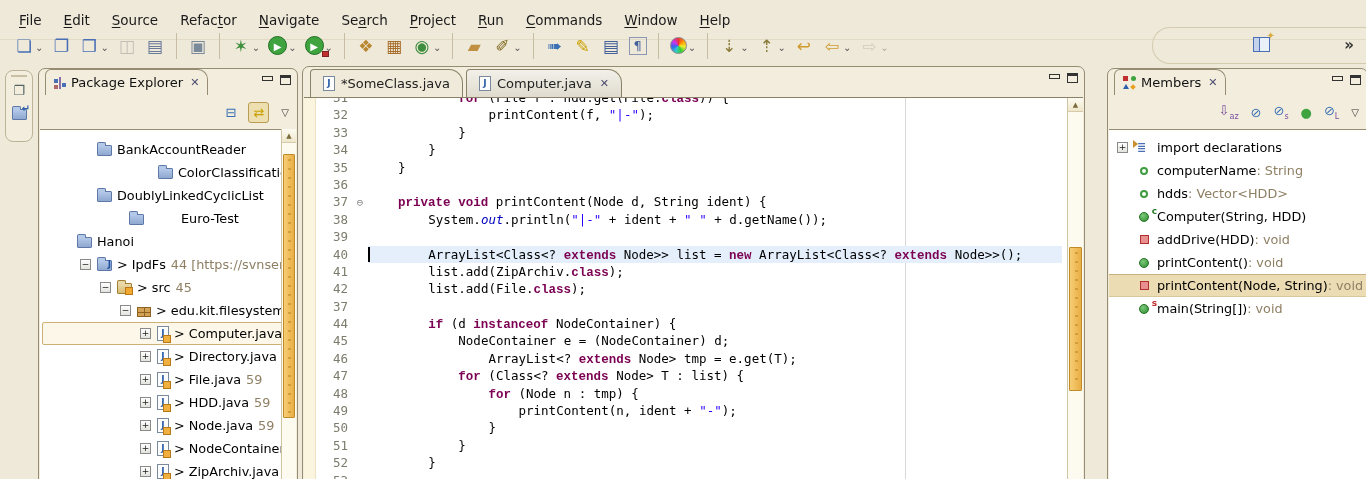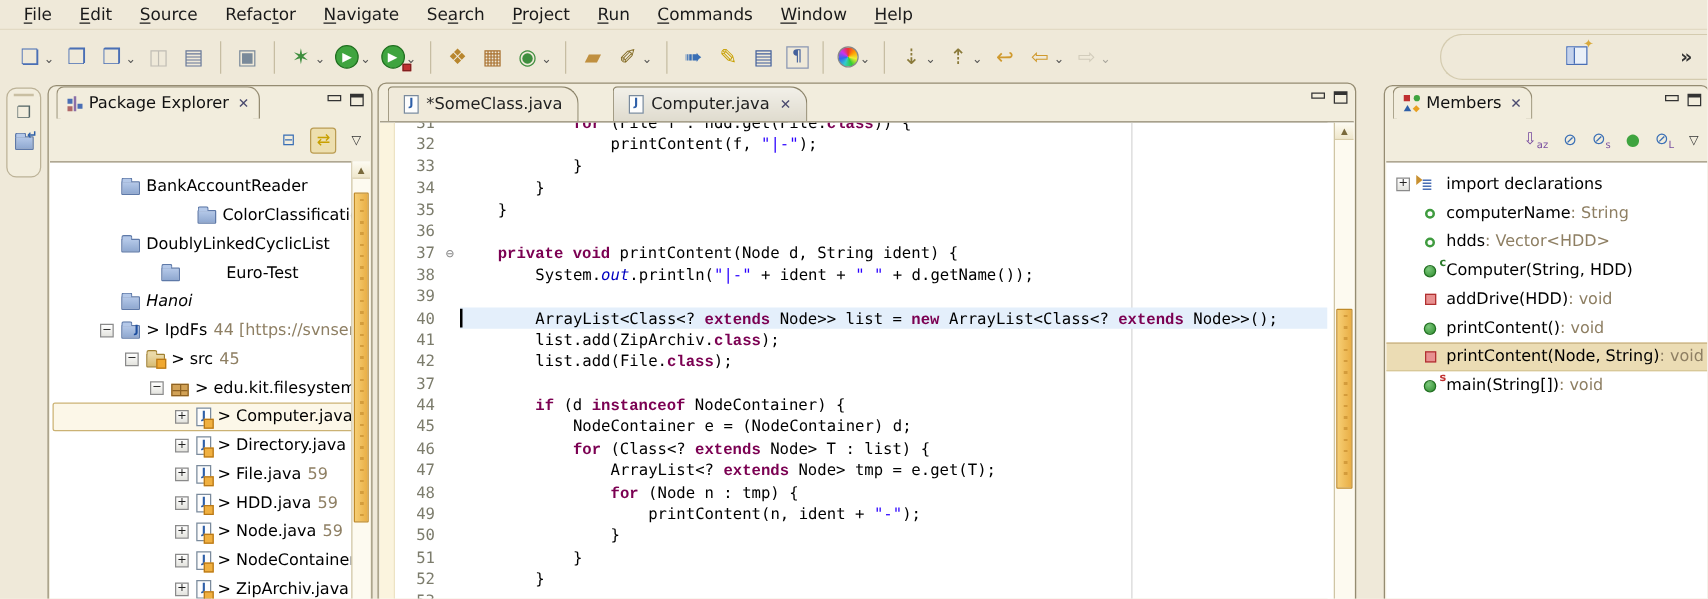--- a/index.html
+++ b/index.html
@@ -1,21 +1,21 @@
 <!DOCTYPE html>
 <html><head>
 <meta charset="utf-8">
 <style>
   * { box-sizing: border-box; margin:0; padding:0; }
   html,body { width:1366px; height:479px; overflow:hidden; }
   body { font-family:"DejaVu Sans","Liberation Sans",sans-serif; background:#EFE9D9; }
   #screen { position:relative; width:1366px; height:479px; overflow:hidden; background:#EFE9D9; }
 
   
-  .menubar { position:absolute; left:0; top:0; width:100%; height:24px; display:flex; align-items:center; padding-left:8px; border-bottom:1px solid #E2DAC4; }
+  .menubar { position:absolute; left:0; top:0; width:100%; height:40px; display:flex; align-items:center; padding-left:8px; border-bottom:1px solid #E2DAC4; }
   .menu-item { padding:3px 11px; font-size:13.5px; color:#1A1A1A; cursor:default; }
   .menu-item u { text-underline-offset:2px; }
 
   
   .toolbar { position:absolute; left:0; top:27px; width:100%; height:37px; display:flex; align-items:center; padding-left:10px; }
   .tb-sep { width:1px; height:26px; background:#C6BDA2; margin:0 7px; }
   .tb-item { display:inline-flex; align-items:center; height:28px; padding:0 2px; margin:0 2px; position:relative; }
   .tb-glyph { font-size:17px; line-height:20px; width:20px; text-align:center; }
   .tb-glyph.circle { width:19px; height:19px; border-radius:50%; color:#fff; font-size:10px; line-height:19px; border:1px solid #1E6E1E; }
   .tb-glyph.sphere { width:17px; height:17px; border-radius:50%; background:conic-gradient(#e33,#f90,#ee3,#3c3,#3cc,#36e,#c3e,#e33); border:1px solid #888; }
@@ -71,21 +71,21 @@
   .ico-jfile::before { content:"J"; }
   .ico-jfile.svn::after { content:""; position:absolute; right:-3px; bottom:-3px; width:6px; height:6px; background:#F0B040; border:1px solid #B87818; }
 
   
   .vscroll { position:absolute; top:0; bottom:0; width:15px; background:#FDFAF0; border-left:1px solid #CFC5A5; }
   .sb-up { height:14px; display:flex; align-items:center; justify-content:center; font-size:7px; color:#7A6A3C; background:linear-gradient(#FDFBF2,#EFE7CC); border-bottom:1px solid #D8CCA8; }
   .sb-thumb { position:absolute; left:1px; right:1px; background:linear-gradient(90deg,#F6CE74,#E9AE45); border:1px solid #C08A28; border-radius:1px; }
   .sb-thumb::after { content:""; position:absolute; left:50%; top:4px; bottom:4px; width:3px; margin-left:-1px; background:repeating-linear-gradient(180deg, rgba(190,130,35,.55) 0 2px, transparent 2px 9px); }
 
   
-  .etabs { position:absolute; left:0; top:0; right:0; height:30px; display:flex; align-items:flex-end; padding-left:7px;gap:24px; }
+  .etabs { position:absolute; left:0; top:0; right:0; height:30px; display:flex; align-items:flex-end; padding-left:7px; }
   .etab { display:flex; align-items:center; gap:6px; height:28px; padding:0 12px; font-size:13px; color:#222; border:1px solid #8A8268; border-bottom:none; border-radius:4px 14px 0 0; background:#F0EADA; margin-right:3px; }
   .etab.active { background:linear-gradient(#F2F0E9,#DFDBCE); }
   .ebody { position:absolute; left:1px; right:1px; top:30px; bottom:0; background:#fff; border-top:1px solid #8A8268; overflow:hidden; display:flex; }
   .marker-bar { flex:none; width:12px; background:#FBF4DE; border-right:1px solid #EDE3C4; }
   .col-nums { flex:none; width:36px; text-align:right; padding-right:4px; color:#7C7C6C; }
   .col-fold { flex:none; width:16px; color:#8A8A8A; text-align:center; }
   .col-code { flex:1; position:relative; overflow:hidden; }
   .ed-scroll-gap { flex:none; width:5px; background:#fff; }
   .ed-vscroll { flex:none; position:relative; width:16px; background:#FDFAF0; border-left:1px solid #CFC5A5; }
   .codefont, .col-nums, .col-fold { font-family:"DejaVu Sans Mono","Liberation Mono",monospace; font-size:12.5px; line-height:17.4px; }
@@ -286,21 +286,21 @@
         <div class="trow" style="padding-left: 40px;">
           <span class="exp empty"></span>
           <span class="ico-folder"></span>
           <span class="lab">DoublyLinkedCyclicList</span>
         </div>
         <div class="trow" style="padding-left: 40px; gap: 32px;">
           <span class="exp empty"></span>
           <span class="ico-folder"></span>
           <span class="lab">Euro-Test</span>
         </div>
-        <div class="trow" style="padding-left: 40px; font-style: italic;">
+        <div class="trow" style="padding-left: 20px;">
           <span class="exp empty"></span>
           <span class="ico-folder"></span>
           <span class="lab">Hanoi</span>
         </div>
         <div class="trow" style="padding-left: 40px;">
           <span class="exp">−</span>
           <span class="ico-folder proj"></span>
           <span class="lab">&gt; IpdFs</span>
           <span class="suffix">44 [https://svnserver.i</span>
         </div>
@@ -442,22 +442,22 @@
             <div class="code-row"></div>
             <div class="code-row"><span class="tk-p">    </span><span class="tk-k">private</span><span class="tk-p"> </span><span class="tk-k">void</span><span class="tk-p"> printContent(Node d, String ident) {</span></div>
             <div class="code-row"><span class="tk-p">        System.</span><span class="tk-f">out</span><span class="tk-p">.println(</span><span class="tk-s">"|-"</span><span class="tk-p"> + ident + </span><span class="tk-s">" "</span><span class="tk-p"> + d.getName());</span></div>
             <div class="code-row"></div>
             <div class="code-row current"><span class="caret"></span><span class="tk-p">        ArrayList&lt;Class&lt;? </span><span class="tk-k">extends</span><span class="tk-p"> Node&gt;&gt; list = </span><span class="tk-k">new</span><span class="tk-p"> ArrayList&lt;Class&lt;? </span><span class="tk-k">extends</span><span class="tk-p"> Node&gt;&gt;();</span></div>
             <div class="code-row"><span class="tk-p">        list.add(ZipArchiv.</span><span class="tk-k">class</span><span class="tk-p">);</span></div>
             <div class="code-row"><span class="tk-p">        list.add(File.</span><span class="tk-k">class</span><span class="tk-p">);</span></div>
             <div class="code-row"></div>
             <div class="code-row"><span class="tk-p">        </span><span class="tk-k">if</span><span class="tk-p"> (d </span><span class="tk-k">instanceof</span><span class="tk-p"> NodeContainer) {</span></div>
             <div class="code-row"><span class="tk-p">            NodeContainer e = (NodeContainer) d;</span></div>
+            <div class="code-row"><span class="tk-p">                ArrayList&lt;? </span><span class="tk-k">extends</span><span class="tk-p"> Node&gt; tmp = e.get(T);</span></div>
             <div class="code-row"><span class="tk-p">            </span><span class="tk-k">for</span><span class="tk-p"> (Class&lt;? </span><span class="tk-k">extends</span><span class="tk-p"> Node&gt; T : list) {</span></div>
-            <div class="code-row"><span class="tk-p">                ArrayList&lt;? </span><span class="tk-k">extends</span><span class="tk-p"> Node&gt; tmp = e.get(T);</span></div>
             <div class="code-row"><span class="tk-p">                </span><span class="tk-k">for</span><span class="tk-p"> (Node n : tmp) {</span></div>
             <div class="code-row"><span class="tk-p">                    printContent(n, ident + </span><span class="tk-s">"-"</span><span class="tk-p">);</span></div>
             <div class="code-row"><span class="tk-p">                }</span></div>
             <div class="code-row"><span class="tk-p">            }</span></div>
             <div class="code-row"><span class="tk-p">        }</span></div>
           </div>
       </div>
       <div class="ed-scroll-gap"></div>
       <div class="ed-vscroll">
         <div class="sb-up">▲</div>

